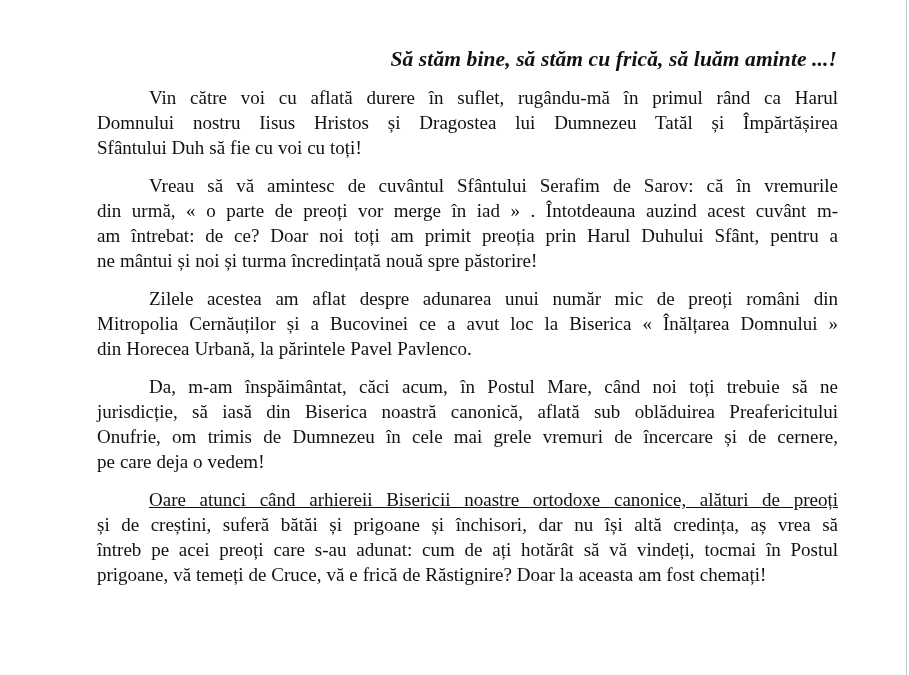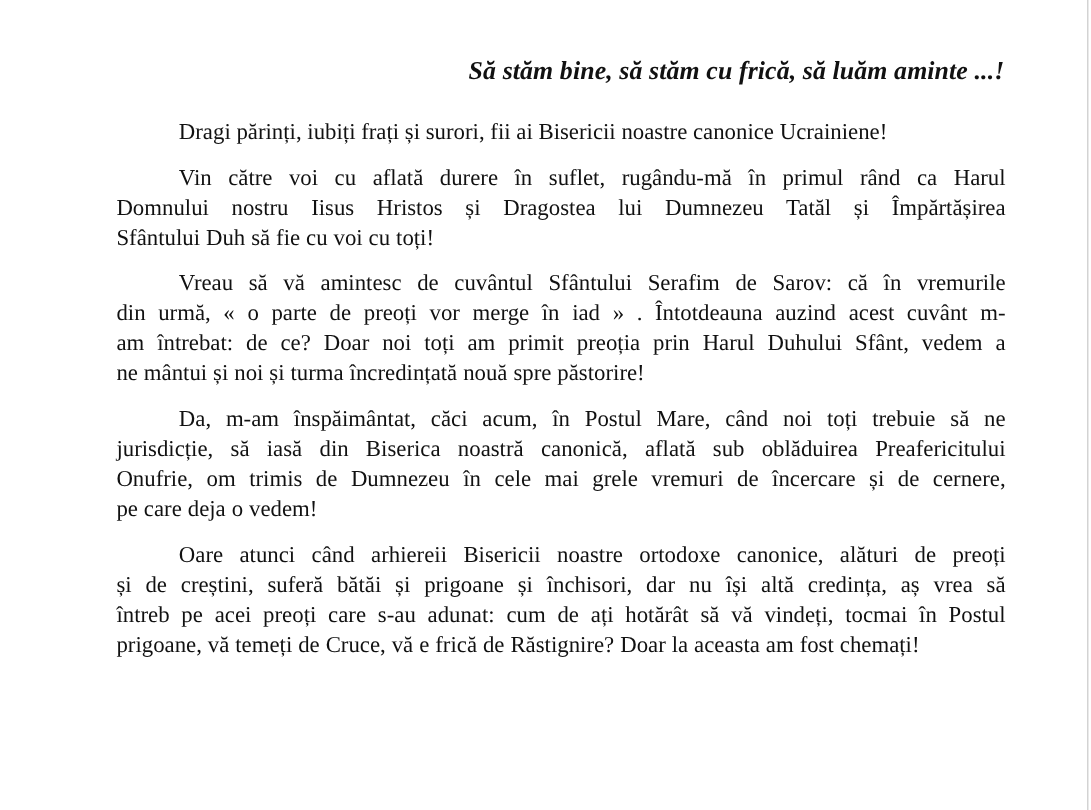--- a/index.html
+++ b/index.html
@@ -110,45 +110,49 @@
 <div class="page-scan">
 
   <div class="running-header">
     <span class="rh-right"></span>
   </div>
 
   <div class="text-column">
 
     <h1 class="doc-title">Să stăm bine, să stăm cu frică, să luăm aminte ...!</h1>
 
-    <p class="salutation">Dragi părinți, iubiți frați și surori, fii ai Bisericii noastre canonice Ucrainiene!</p>
 
     <p class="body-par" style="text-indent: 0px;">
       <span class="ln" style="text-align-last: justify; text-align: justify; text-indent: 52px;">Vin către voi cu aflată durere în suflet, rugându-mă în primul rând ca Harul</span>
       <span class="ln" style="text-align-last: justify; text-align: justify;">Domnului nostru Iisus Hristos și Dragostea lui Dumnezeu Tatăl și Împărtășirea</span>
       <span class="ln" style="text-align: left;">Sfântului Duh să fie cu voi cu toți!</span>
     </p>
 
     <p class="body-par" style="text-indent: 0px;">
       <span class="ln" style="text-align-last: justify; text-align: justify; text-indent: 52px;">Vreau să vă amintesc de cuvântul Sfântului Serafim de Sarov: că în vremurile</span>
       <span class="ln" style="text-align-last: justify; text-align: justify;">din urmă, « o parte de preoți  vor merge în iad » . Întotdeauna auzind acest cuvânt   m-</span>
-      <span class="ln" style="text-align-last: justify; text-align: justify;">am întrebat: de ce? Doar noi toți am primit preoția prin Harul Duhului Sfânt, vedem a</span>
+      <span class="ln" style="text-align-last: justify; text-align: justify;">am întrebat: de ce? Doar noi toți am primit preoția prin Harul Duhului Sfânt, pentru a</span>
       <span class="ln" style="text-align: left;">ne mântui și noi și turma încredințată nouă spre păstorire!</span>
     </p>
 
+    <p class="body-par" style="text-indent: 0px;">
+      <span class="ln" style="text-align-last: justify; text-align: justify; text-indent: 52px;">Zilele acestea am aflat despre adunarea unui număr mic de preoți români din</span>
+      <span class="ln" style="text-align-last: justify; text-align: justify;">Mitropolia Cernăuților și a Bucovinei ce a avut loc la Biserica  « Înălțarea Domnului »</span>
+      <span class="ln" style="text-align: left;">din Horecea Urbană, la părintele Pavel Pavlenco.</span>
+    </p>
 
     <p class="body-par" style="text-indent: 0px;">
       <span class="ln" style="text-align-last: justify; text-align: justify; text-indent: 52px;">Da, m-am înspăimântat, căci acum, în Postul Mare, când noi toți trebuie să ne</span>
       <span class="ln" style="text-align-last: justify; text-align: justify;">jurisdicție, să iasă din Biserica noastră canonică, aflată sub oblăduirea Preafericitului</span>
       <span class="ln" style="text-align-last: justify; text-align: justify;">Onufrie, om trimis de Dumnezeu în cele mai grele vremuri de încercare și de cernere,</span>
       <span class="ln" style="text-align: left;">pe care deja o vedem!</span>
     </p>
 
     <p class="body-par is-clipped" style="text-indent: 0px;">
-      <span class="ln" style="text-align-last: justify; text-align: justify; text-indent: 52px;">Oare atunci când arhiereii Bisericii noastre ortodoxe canonice, alături de preoți</span>
+      <span class="ln" style="text-align-last: justify; text-align: justify; text-indent: 52px; text-decoration: underline;">Oare atunci când arhiereii Bisericii noastre ortodoxe canonice, alături de preoți</span>
       <span class="ln" style="text-align-last: justify; text-align: justify;">și de creștini, suferă bătăi și prigoane și închisori, dar nu își altă credința, aș vrea să</span>
       <span class="ln" style="text-align-last: justify; text-align: justify;">întreb pe acei preoți care s-au adunat: cum de ați hotărât să vă vindeți, tocmai în Postul</span>
       <span class="ln" style="text-align: left;">prigoane, vă temeți de Cruce, vă e frică de Răstignire? Doar la aceasta am fost chemați!</span>
     </p>
 
   </div>
 
   <div class="sheet-edge-rule"></div>
 </div>
 

